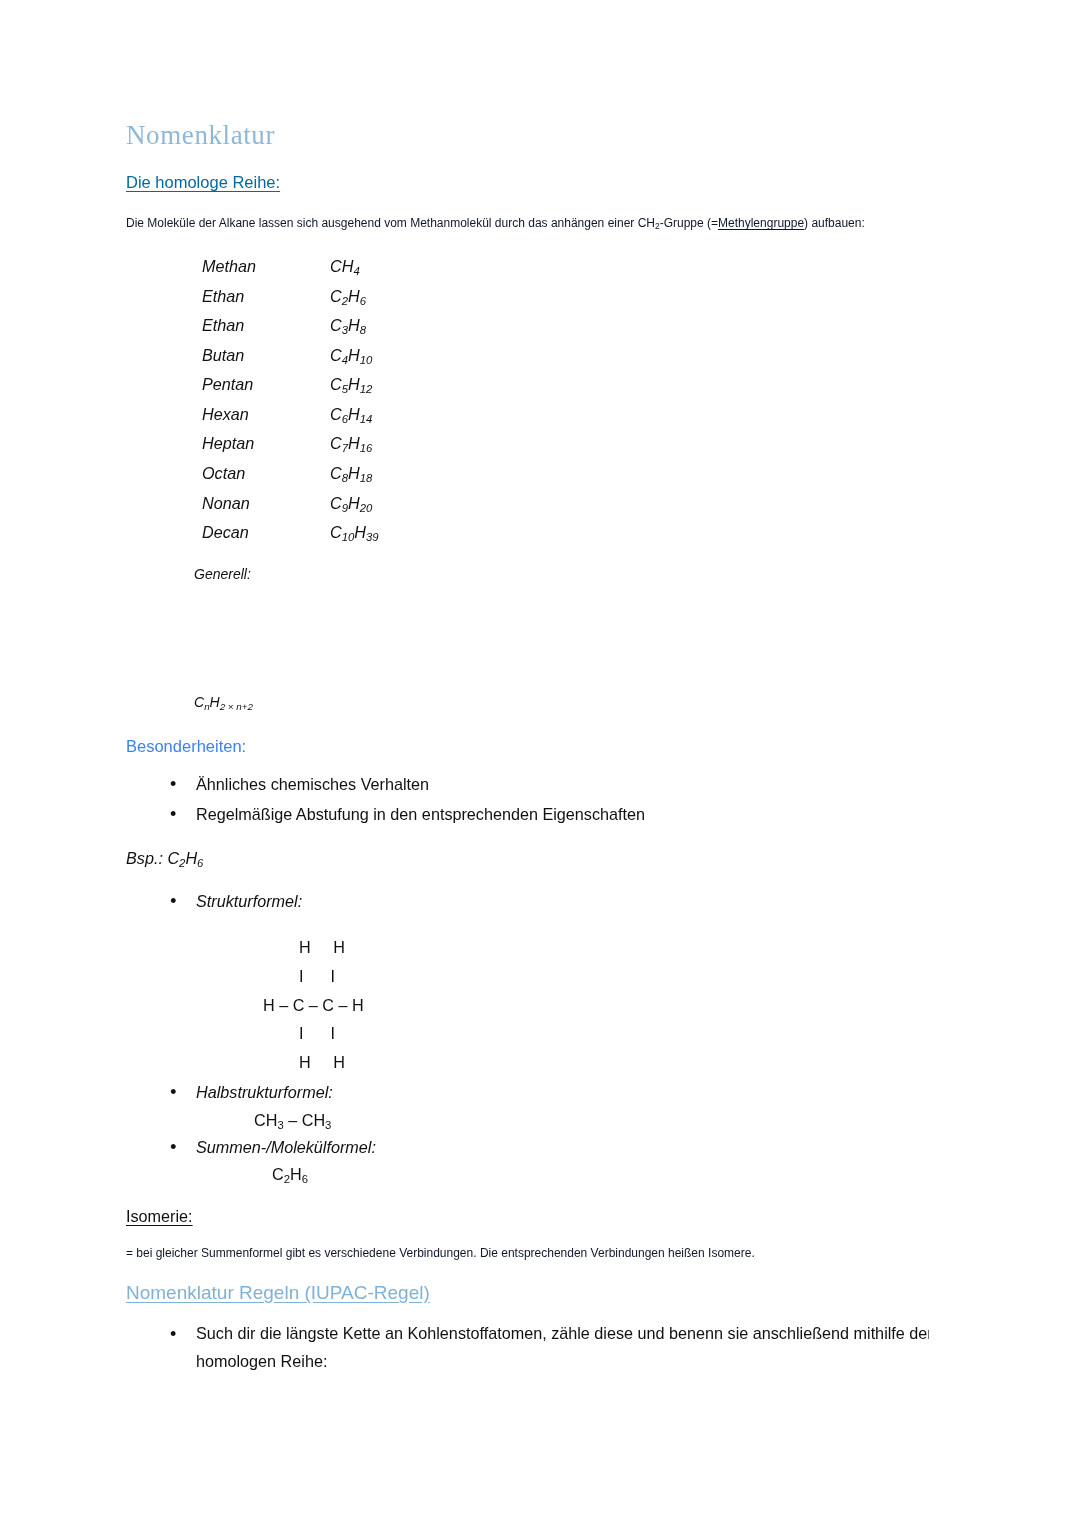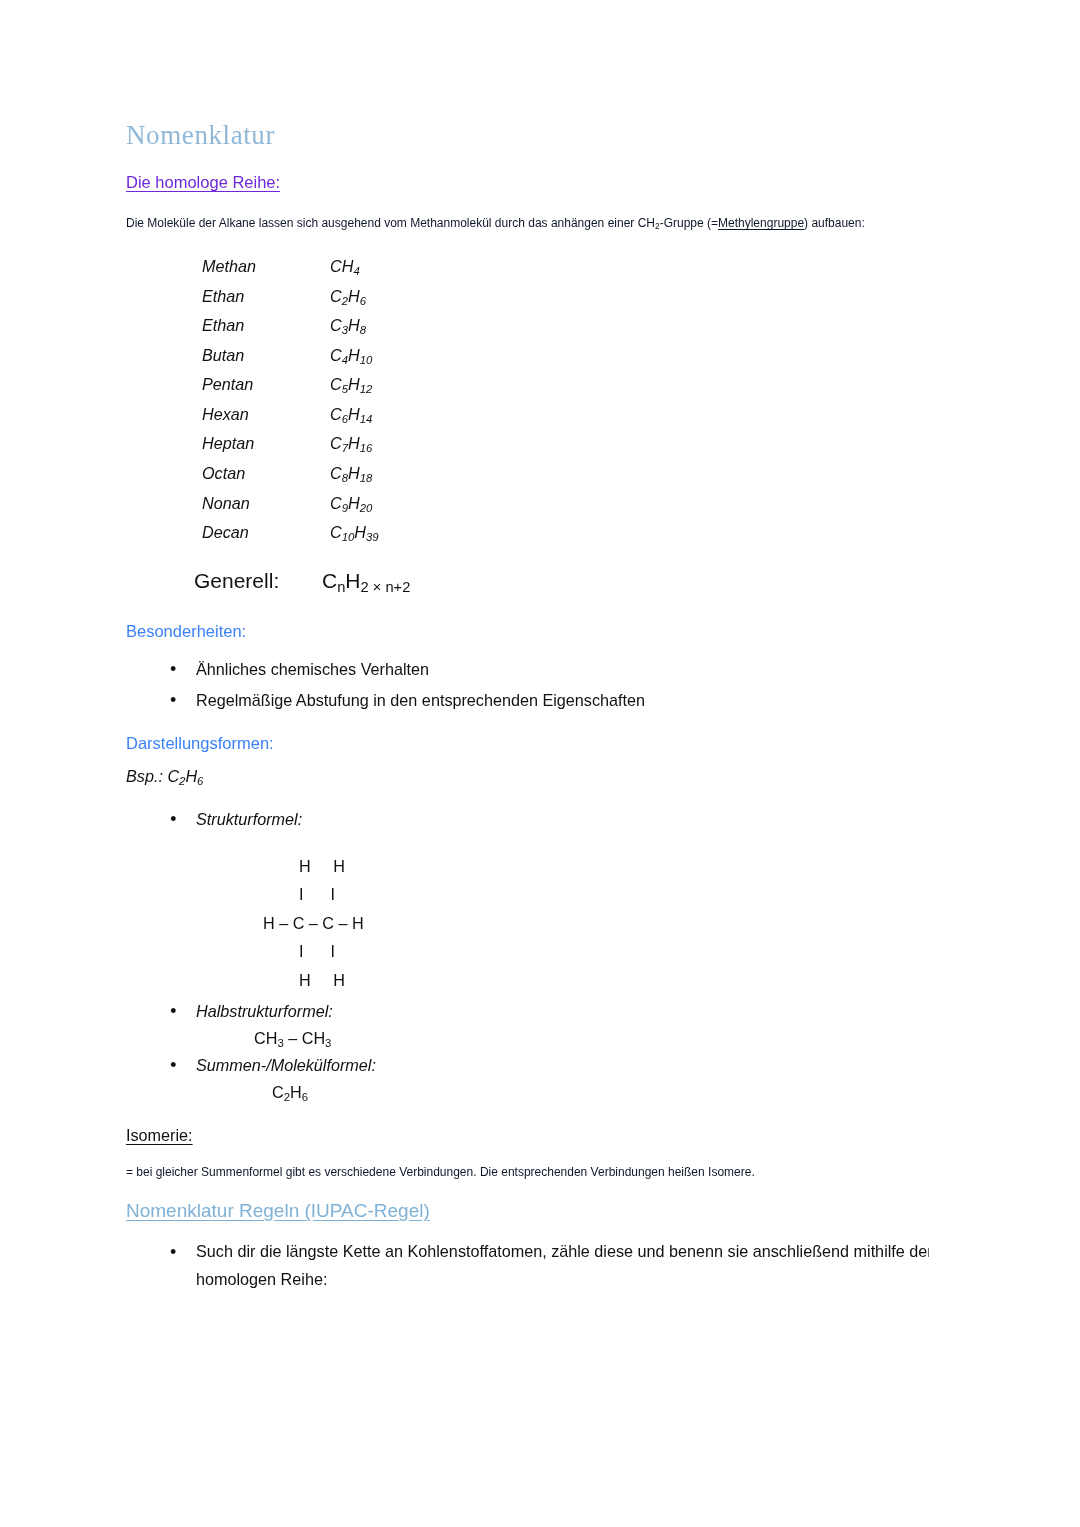--- a/index.html
+++ b/index.html
@@ -26,21 +26,21 @@
   h1.doc-title {
     font-family: "Liberation Serif", serif;
     font-size: 27px;
     font-weight: 400;
     color: #8fb8d8;
     letter-spacing: 0.6px;
     margin: 0 0 22px 0;
   }
   .sub-underline {
     font-size: 16.5px;
-    color: #6d28d9;
+    color: #0369a1;
     text-decoration: underline;
     text-underline-offset: 3px;
     margin: 0 0 22px 0;
   }
   .heading-blue {
     font-size: 16.5px;
     color: #3b82f6;
     margin: 0 0 14px 0;
   }
   .heading-blue-large {
@@ -77,25 +77,27 @@
   }
   .row .name {
     width: 128px;
     flex: 0 0 128px;
   }
   .row .formula {
     white-space: nowrap;
   }
   .general-row {
     display: flex;
-    font-size: 21px;
+    font-style: italic;
+    font-size: 14px;
     line-height: 1.8;
     padding-left: 68px;
     margin-top: 14px;
     margin-bottom: 22px;
+    flex-direction: column;
   }
   .general-row .name {
     width: 128px;
     flex: 0 0 128px;
   }
   ul.bullets {
     margin: 0 0 20px 0;
     padding-left: 38px;
     list-style: none;
   }
@@ -239,21 +241,20 @@
       <div class="formula"><span>C</span><sub>n</sub><span>H</span><sub>2 × n+2</sub></div>
     </div>
 
     <div class="heading-blue">Besonderheiten:</div>
 
     <ul class="bullets">
       <li>Ähnliches chemisches Verhalten</li>
       <li>Regelmäßige Abstufung in den entsprechenden Eigenschaften</li>
     </ul>
 
-    <div class="heading-blue">Darstellungsformen:</div>
 
     <div class="bsp"><span>Bsp.: C</span><sub>2</sub><span>H</span><sub>6</sub></div>
 
     <ul class="bullets">
       <li class="italic">Strukturformel:</li>
     </ul>
 
     <div class="struct"><div class="mono-center">          H     H</div><div class="mono-center">          I      I</div><div class="mono-center">  H – C – C – H</div><div class="mono-center">          I      I</div><div class="mono-center">          H     H</div></div>
 
     <ul class="bullets" style="margin-bottom:0;">

